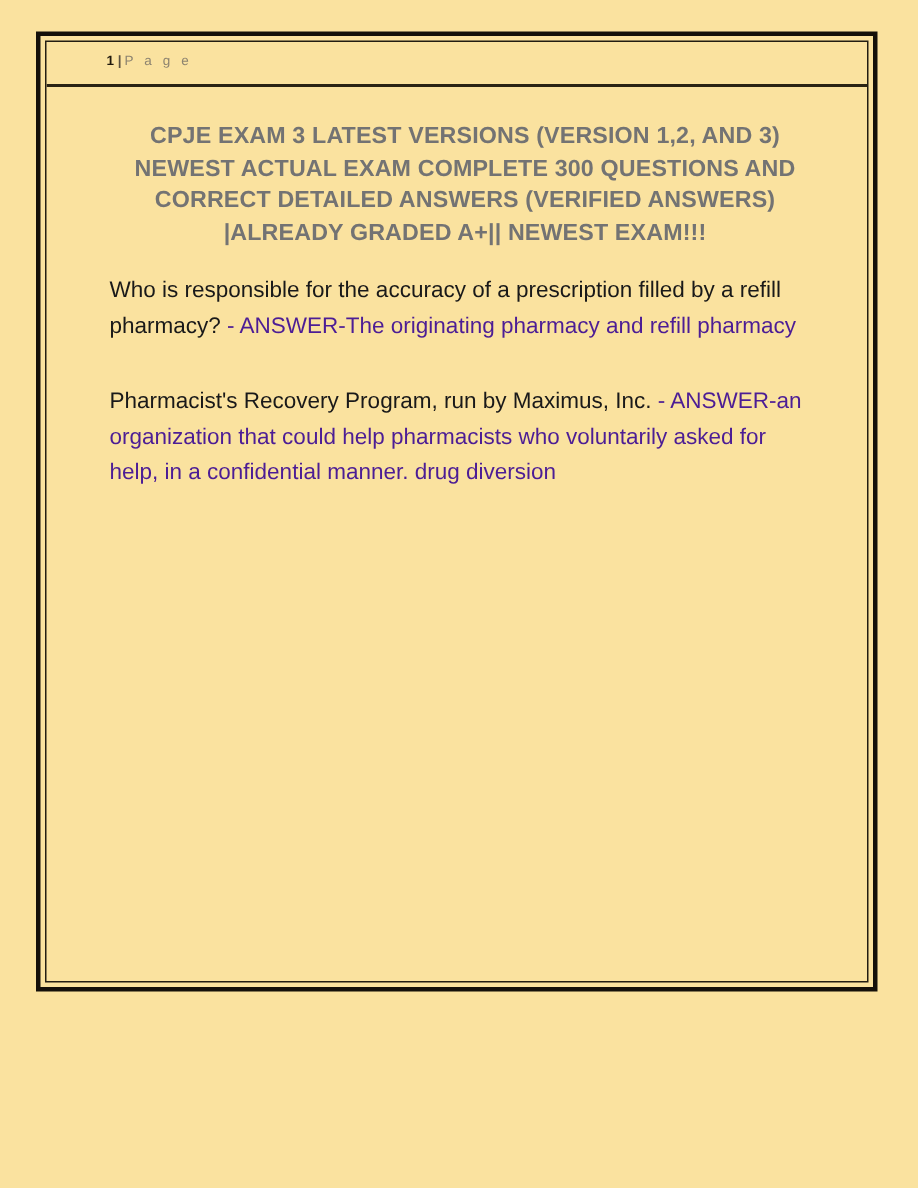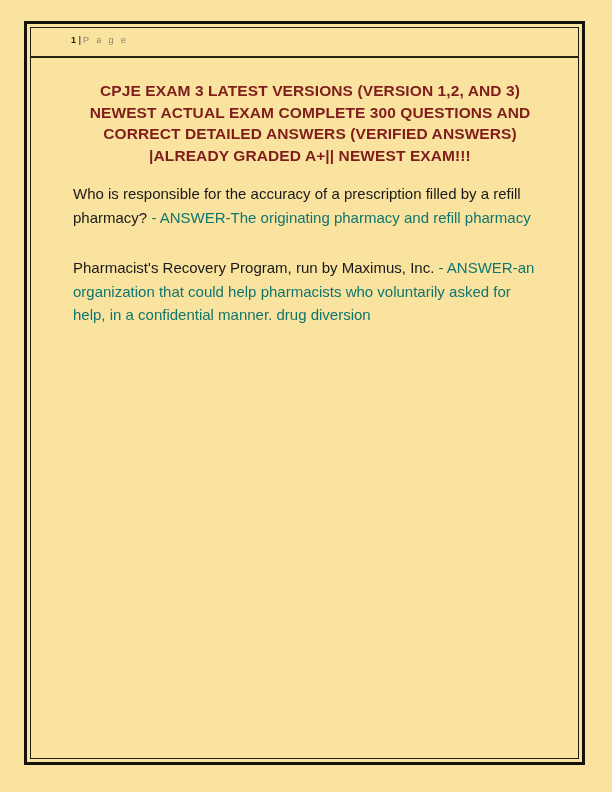--- a/index.html
+++ b/index.html
@@ -12,21 +12,21 @@
     background: #fae29f;
     font-family: "Liberation Sans", sans-serif;
     overflow: hidden;
   }
 
   .page {
     position: absolute;
     left: 24px;
     top: 21px;
     width: 561px;
-    height: 744px;
+    height: 640px;
     box-sizing: border-box;
     border: 3px solid #14100a;
     background: #fae29f;
   }
   .page-inner {
     position: absolute;
     left: 3px;
     top: 3px;
     right: 3px;
     bottom: 3px;
@@ -72,40 +72,40 @@
     position: absolute;
     left: 0;
     right: 0;
     top: 30px;
     bottom: 0;
     padding: 22px 31px 0 42px;
     box-sizing: border-box;
   }
 
   .doc-title {
-    color: #7f1d1d;
+    color: #737373;
     font-weight: bold;
     font-size: 15.5px;
     line-height: 21.5px;
     text-align: center;
     margin: 0 8px 16px 8px;
     letter-spacing: 0.1px;
   }
 
   .qa {
     font-size: 15px;
     line-height: 23.5px;
     color: #191919;
     margin: 0 0 27px 0;
     text-align: left;
   }
   .qa:last-child { margin-bottom: 1px; }
 
   .q-text { color: #191919; }
-  .a-text { color: #0f766e; }
+  .a-text { color: #4c1d95; }
 </style>
 </head>
 <body>
 
 <div class="page">
   <div class="page-inner">
 
     <div class="header">
       <div class="header-line">
         <span class="pg-num">1</span><span class="pg-sep">|</span><span class="pg-word">P a g e</span>

